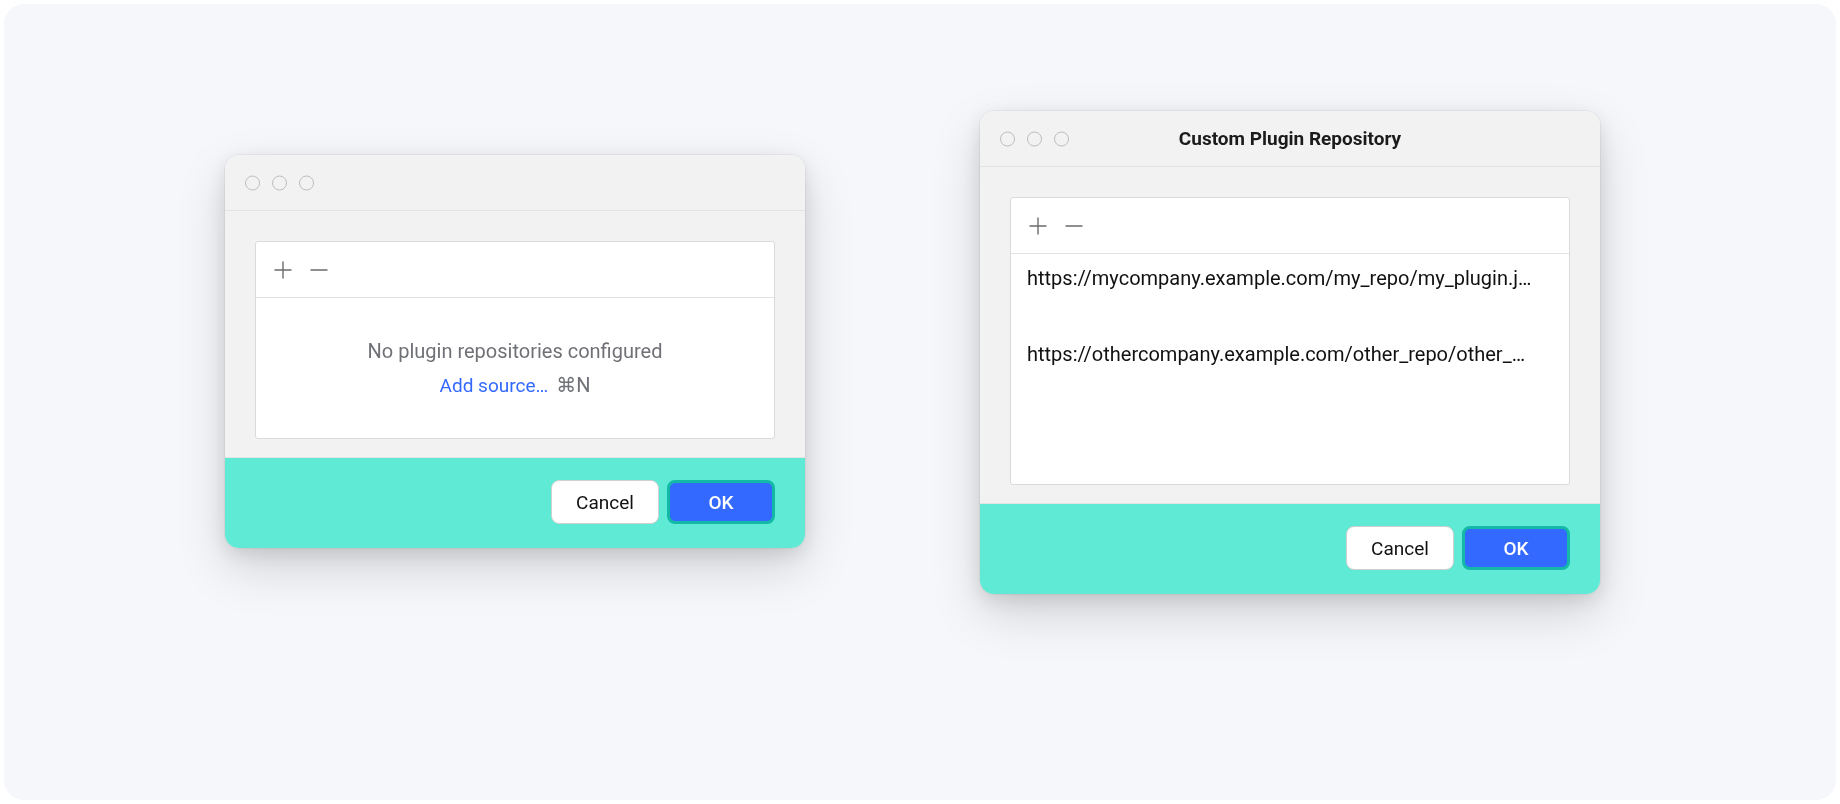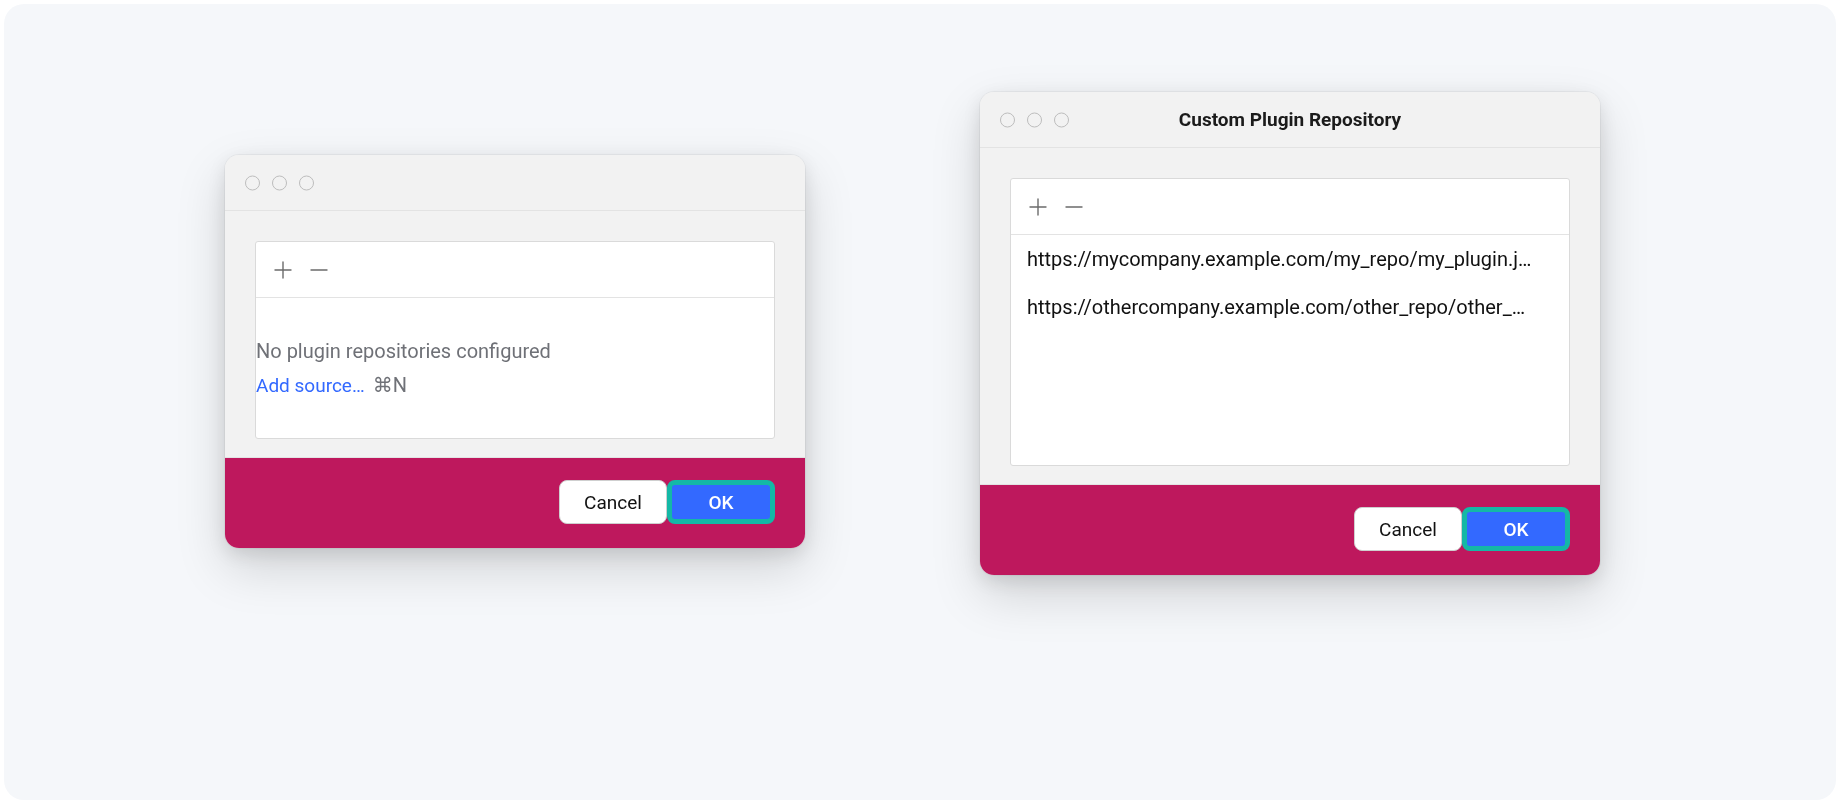--- a/index.html
+++ b/index.html
@@ -28,21 +28,21 @@
       0 20px 50px rgba(0,0,0,0.15),
       0 6px 18px rgba(0,0,0,0.10),
       0 0 0 1px rgba(0,0,0,0.04);
     display: flex;
     flex-direction: column;
     overflow: hidden;
   }
   
   #dlg1 { left: 225px; top: 155px; width: 580px; }
   
-  #dlg2 { left: 980px; top: 92px; width: 620px; }
+  #dlg2 { left: 980px; top: 111px; width: 620px; }
 
   .titlebar {
     display: flex;
     align-items: center;
     position: relative;
     height: 56px;
     border-bottom: 1px solid #e3e3e3;
     background: #f2f2f2;
   }
   .traffic {
@@ -94,77 +94,79 @@
     display: inline-flex;
     align-items: center;
     justify-content: center;
     width: 22px; height: 22px;
     color: #6b6b6b;
     cursor: pointer;
   }
   .empty-state {
     display: flex;
     flex-direction: column;
+    align-items: center;
     justify-content: center;
     gap: 10px;
     height: 140px;
     color: #6f7177;
     font-size: 20px;
   }
   .link-row {
     display: flex;
     align-items: center;
     gap: 8px;
   }
   .link-text { color: #3369ff; cursor: pointer; font-size: 19px; }
   .shortcut { color: #6f7177; font-size: 20px; }
 
   .repo-list {
     min-height: 230px;
     display: flex;
     flex-direction: column;
+    gap: 28px;
   }
   .repo-item {
     font-size: 20px;
     color: #111;
     padding: 12px 16px;
     white-space: nowrap;
     overflow: hidden;
     text-overflow: ellipsis;
     cursor: default;
   }
 
   .footer {
     border-top: 1px solid #e3e3e3;
-    background: #be185d;
+    background: #5eead4;
     padding: 22px 30px 24px;
     display: flex;
     justify-content: flex-end;
-    gap: 0;
+    gap: 8px;
   }
   .btn {
     min-width: 108px;
     height: 44px;
     padding: 0 22px;
     border-radius: 8px;
     font-size: 19px;
     display: inline-flex;
     align-items: center;
     justify-content: center;
     cursor: pointer;
     user-select: none;
   }
   .btn-secondary {
     background: #ffffff;
     border: 1px solid #cfcfcf;
     color: #111;
   }
   .btn-primary {
     background: #3369ff;
-    border: 5px solid #14b8a6;
+    border: 3px solid #14b8a6;
     color: #ffffff;
     font-weight: 500;
   }
 </style>
 </head>
 <body>
 
 <div class="canvas"></div>
 
 <div id="dlg1" class="dialog">

